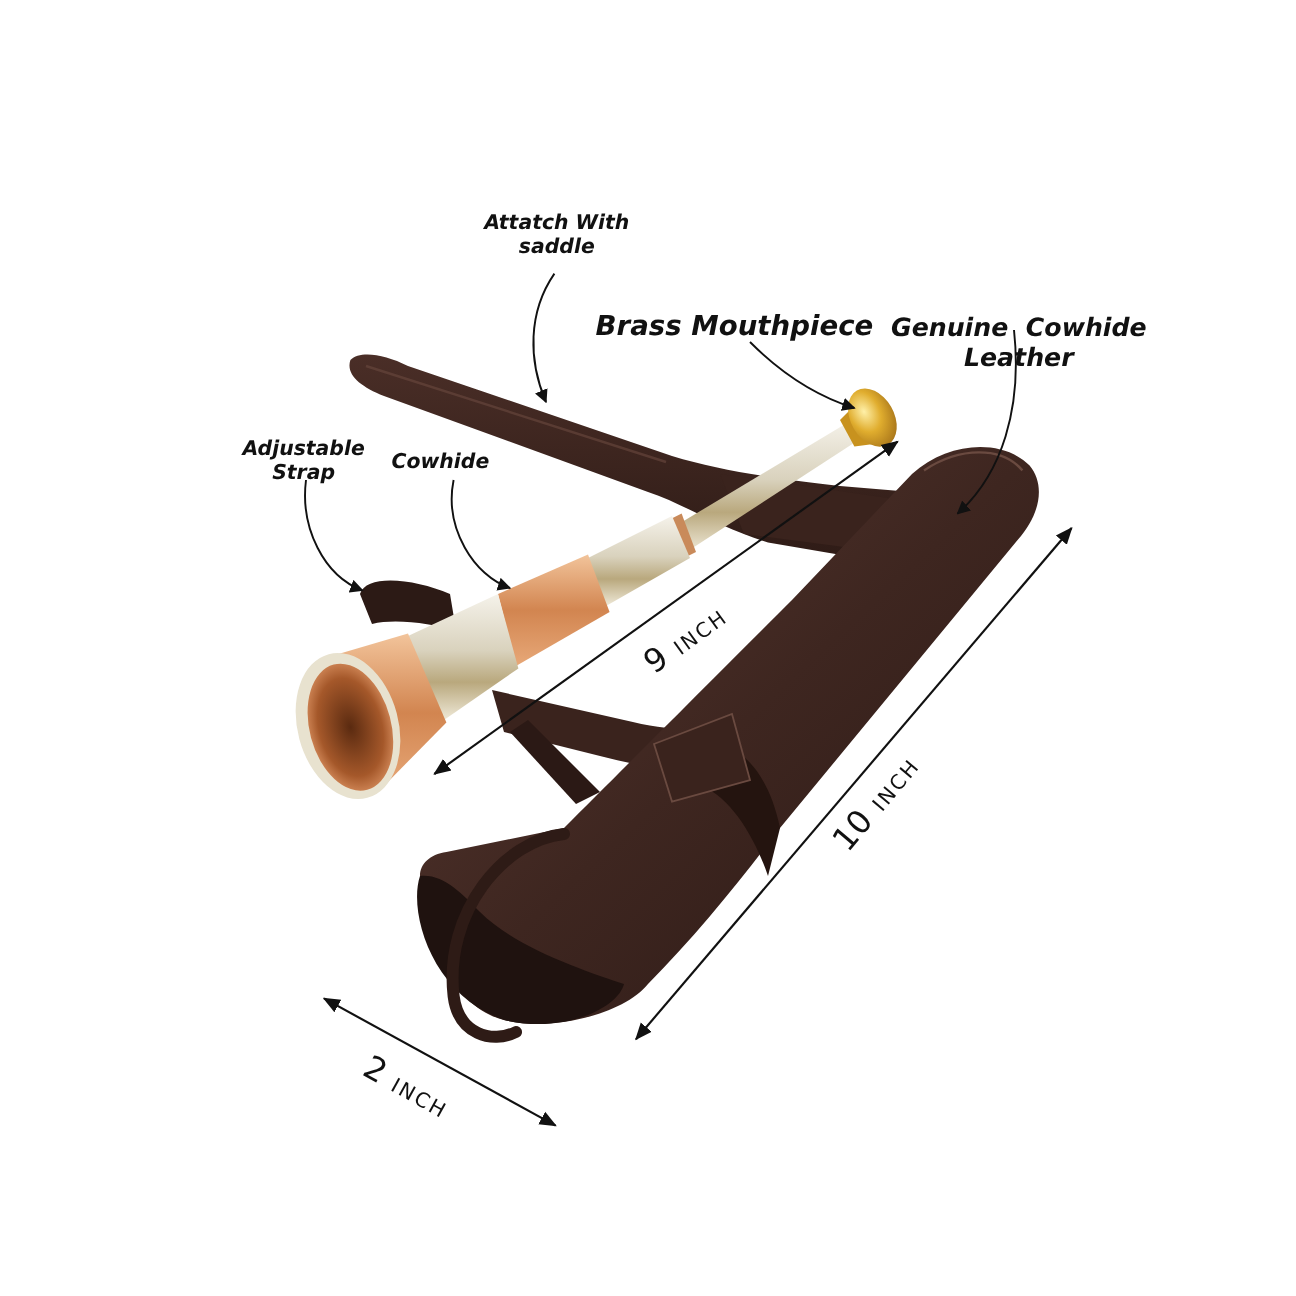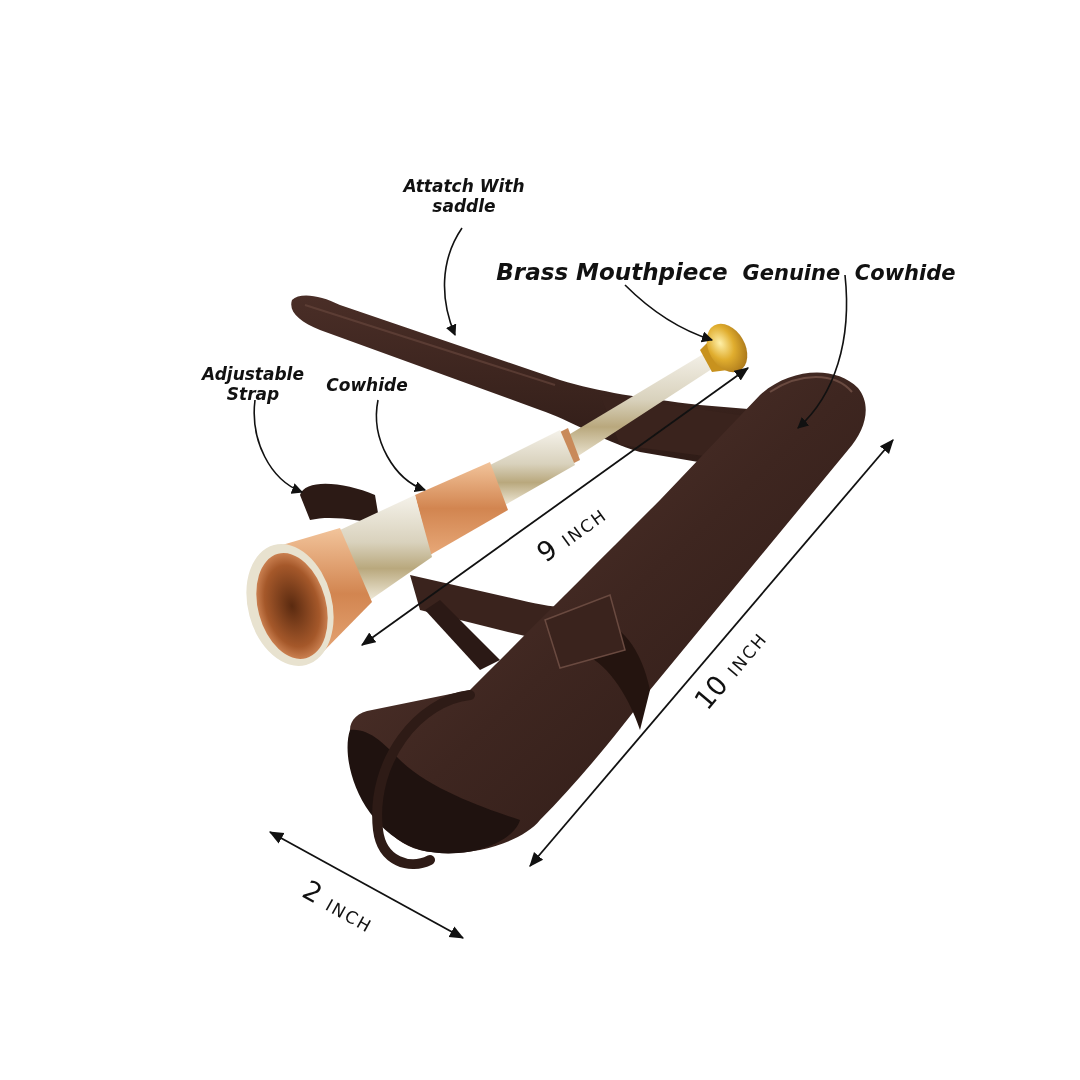--- a/index.html
+++ b/index.html
@@ -124,20 +124,21 @@
   </g>
 </svg>
 
 <div class="label lbl-sm" style="left:388px; top:176px; width:152px;">
   <div>Attatch With</div>
   <div>saddle</div>
 </div>
 
 <div class="label lbl-lg" style="left:728px; top:238px; width:242px;margin-top:23px;">
   <div style="white-space:pre;">Genuine  Cowhide</div>
+  <div>Leather</div>
 </div>
 
 <div class="label lbl-md" style="left:496px; top:259px; width:232px;">Brass Mouthpiece</div>
 
 <div class="label lbl-sm" style="left:190px; top:364px; width:126px;">
   <div>Adjustable</div>
   <div>Strap</div>
 </div>
 
 <div class="label lbl-sm" style="left:322px; top:375px; width:90px;">Cowhide</div>

